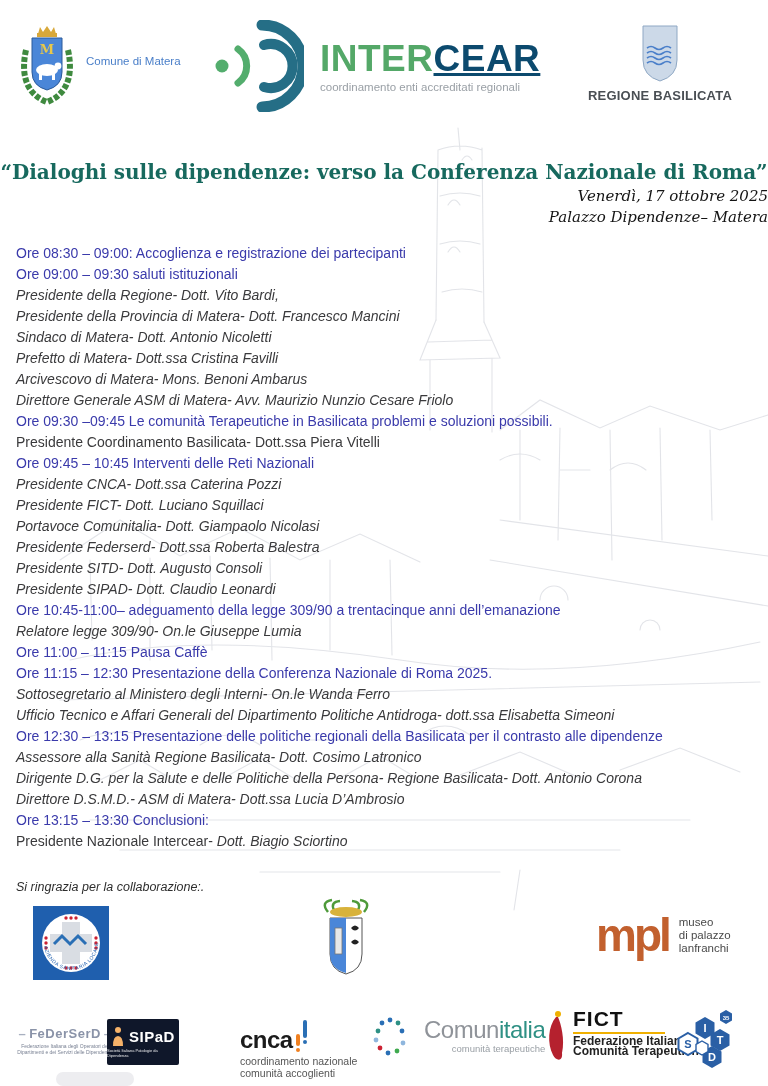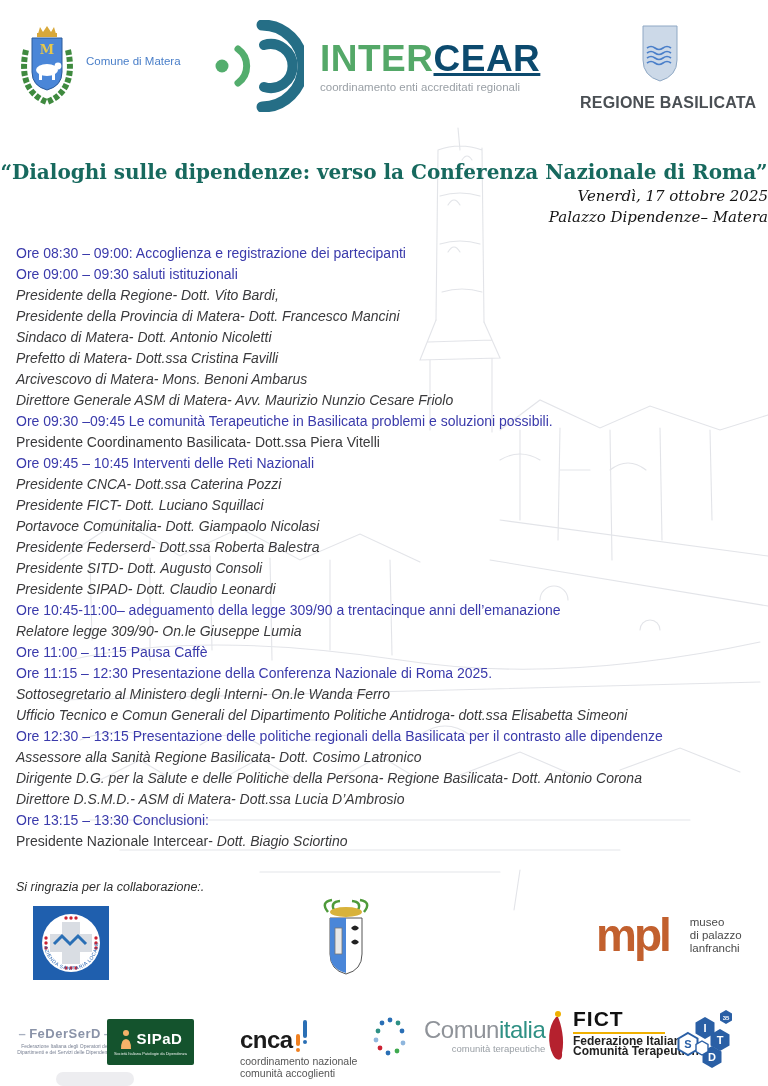--- a/index.html
+++ b/index.html
@@ -9,51 +9,51 @@
   .layer{position:absolute;z-index:1;}
 
   
   .comune{left:18px;top:22px;display:flex;align-items:center;gap:10px;}
   .comune-label{color:#4a7fc9;font-size:11.5px;margin-top:-8px;}
   .intercear{left:212px;top:20px;display:flex;align-items:center;gap:16px;}
   .ic-word{font-size:37px;font-weight:bold;letter-spacing:.5px;line-height:38px;}
   .ic-p1{color:#54a868;} .ic-p2{color:#0c4a6e;text-decoration:underline;}
   .ic-tag{font-size:11.5px;color:#9aa0a6;margin-top:3px;}
   .regione{right:28px;top:24px;width:160px;text-align:center;}
-  .reg-label{font-weight:bold;color:#4a4f54;font-size:16px;letter-spacing:.2px;margin-top:6px;white-space:nowrap;}
+  .reg-label{font-weight:bold;color:#4a4f54;font-size:13px;letter-spacing:.2px;margin-top:0;white-space:nowrap;}
 
   
   .titleblock{top:160px;left:0;right:0;text-align:center;}
   .main-title{font-family:"DejaVu Serif",serif;font-weight:bold;font-size:20px;color:#17695e;margin:0;}
   .sub-date,.sub-venue{font-family:"DejaVu Serif",serif;font-style:italic;font-size:15px;color:#141414;margin-top:3px;text-align:right;}
 
   
   .schedule{top:243px;left:16px;right:4px;}
   .line{font-size:14px;line-height:21px;white-space:nowrap;}
   .s-blue{color:#3a3aab;}
   .s-italic{color:#3a3a3c;font-style:italic;}
   .s-plain{color:#3a3a3c;}
   .ti{font-style:italic;}
 
   .thanks{left:16px;top:880px;font-style:italic;font-size:12.5px;color:#2e2e2e;}
 
   
   .asl{left:33px;top:906px;}
   .provincia{left:318px;top:898px;}
-  .mpl{left:596px;top:912px;display:flex;align-items:center;gap:21px;}
+  .mpl{left:596px;top:912px;display:flex;align-items:center;gap:10px;}
   .mpl-mark{font-size:46px;font-weight:bold;color:#c2602e;letter-spacing:-3px;line-height:46px;}
   .mpl-lines{font-size:11.5px;color:#4a4a4a;line-height:13px;}
 
   
   .federserd{left:10px;top:1026px;width:110px;text-align:center;}
   .fed-name{color:#8a93a8;font-weight:bold;font-size:13px;letter-spacing:.5px;}
   .fed-name::before,.fed-name::after{content:"\2013";color:#a8b0c0;margin:0 3px;}
   .fed-sub{font-size:5px;color:#7a8294;line-height:6px;margin-top:2px;}
 
-  .sipad{left:107px;top:1019px;width:87px;height:46px;background:#14532d;border-radius:2px;
+  .sipad{left:107px;top:1019px;width:72px;height:46px;background:#0f172a;border-radius:2px;
          display:flex;flex-direction:column;align-items:center;justify-content:center;color:#fff;}
   .sipad-row{display:flex;align-items:center;gap:4px;}
   .sipad-name{font-weight:bold;font-size:15px;letter-spacing:.5px;}
   .sipad-sub{font-size:4px;margin-top:2px;opacity:.9;}
 
   .cnca{left:240px;top:1020px;}
   .cnca-row{display:flex;align-items:flex-end;gap:3px;}
   .cnca-name{font-size:24px;font-weight:bold;color:#1b1b1b;line-height:24px;letter-spacing:-0.5px;}
   .bar{display:inline-flex;flex-direction:column;align-items:center;gap:2px;}
   .bar-o i{display:block;width:4px;height:12px;background:#f08020;border-radius:2px;}
@@ -223,21 +223,21 @@
 
       <div class="line s-blue">
         <span class="t">Ore 11:15 – 12:30 Presentazione della Conferenza Nazionale di Roma 2025.</span><span class="ti"></span>
       </div>
 
       <div class="line s-italic">
         <span class="t">Sottosegretario al Ministero degli Interni- On.le Wanda Ferro</span><span class="ti"></span>
       </div>
 
       <div class="line s-italic">
-        <span class="t">Ufficio Tecnico e Comun Generali del Dipartimento Politiche Antidroga- dott.ssa Elisabetta Simeoni</span><span class="ti"></span>
+        <span class="t">Ufficio Tecnico e Affari Generali del Dipartimento Politiche Antidroga- dott.ssa Elisabetta Simeoni</span><span class="ti"></span>
       </div>
 
       <div class="line s-blue">
         <span class="t">Ore 12:30 – 13:15 Presentazione delle politiche regionali della Basilicata per il contrasto alle dipendenze</span><span class="ti"></span>
       </div>
 
       <div class="line s-italic">
         <span class="t">Assessore alla Sanità Regione Basilicata- Dott. Cosimo Latronico</span><span class="ti"></span>
       </div>
 

